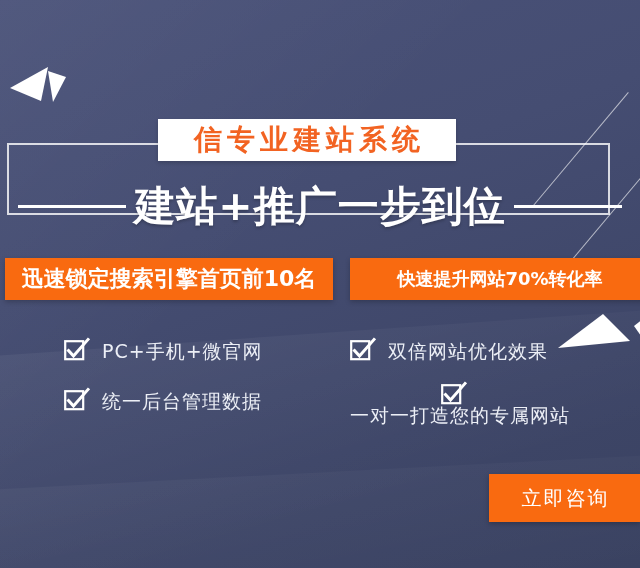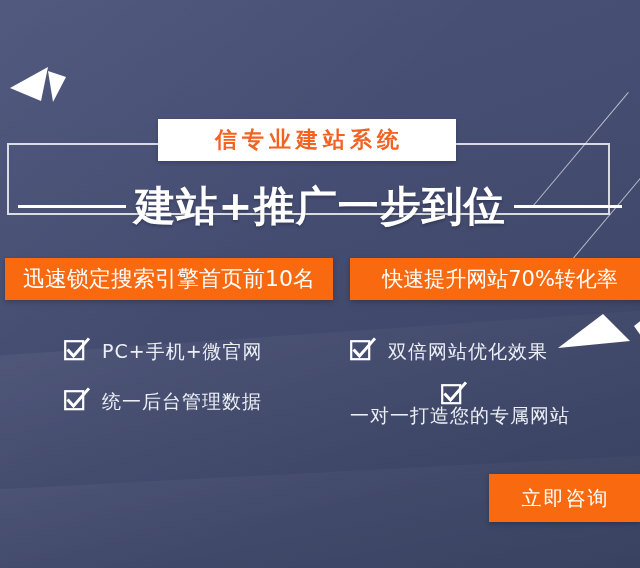--- a/index.html
+++ b/index.html
@@ -86,21 +86,21 @@
     height: 42px;
     background: #ffffff;
     box-shadow: 0 2px 4px rgba(0,0,0,0.18);
     display: flex;
     align-items: center;
     justify-content: center;
     box-sizing: border-box;
   }
   .label-box .txt {
     color: #f26322;
-    font-size: 22px;
+    font-size: 28px;
     font-weight: bold;
     letter-spacing: 5px;
     text-indent: 5px;
     white-space: nowrap;
     font-family: "DejaVu Sans", "Liberation Sans", sans-serif;
   }
 
   
   .headline-row {
     position: absolute;
@@ -147,27 +147,27 @@
     display: flex;
     align-items: center;
     justify-content: center;
     box-sizing: border-box;
     color: #ffffff;
   }
   .claim-left  { left: 5px;   width: 328px; }
   .claim-right { left: 350px; width: 300px; }
   .claim .ctext {
     font-size: 22px;
-    font-weight: normal;
+    font-weight: bold;
     white-space: nowrap;
     line-height: 1;
     font-family: "DejaVu Sans", "Liberation Sans", sans-serif;
     text-align: right;
   }
-  .claim-right .ctext { font-size: 21px; }
+  .claim-right .ctext { font-size: 18px; }
 
   
   .features {
     position: absolute;
     left: 0;
     top: 330px;
     width: 640px;
     height: 100px;
     margin-left: 20px;
   }

